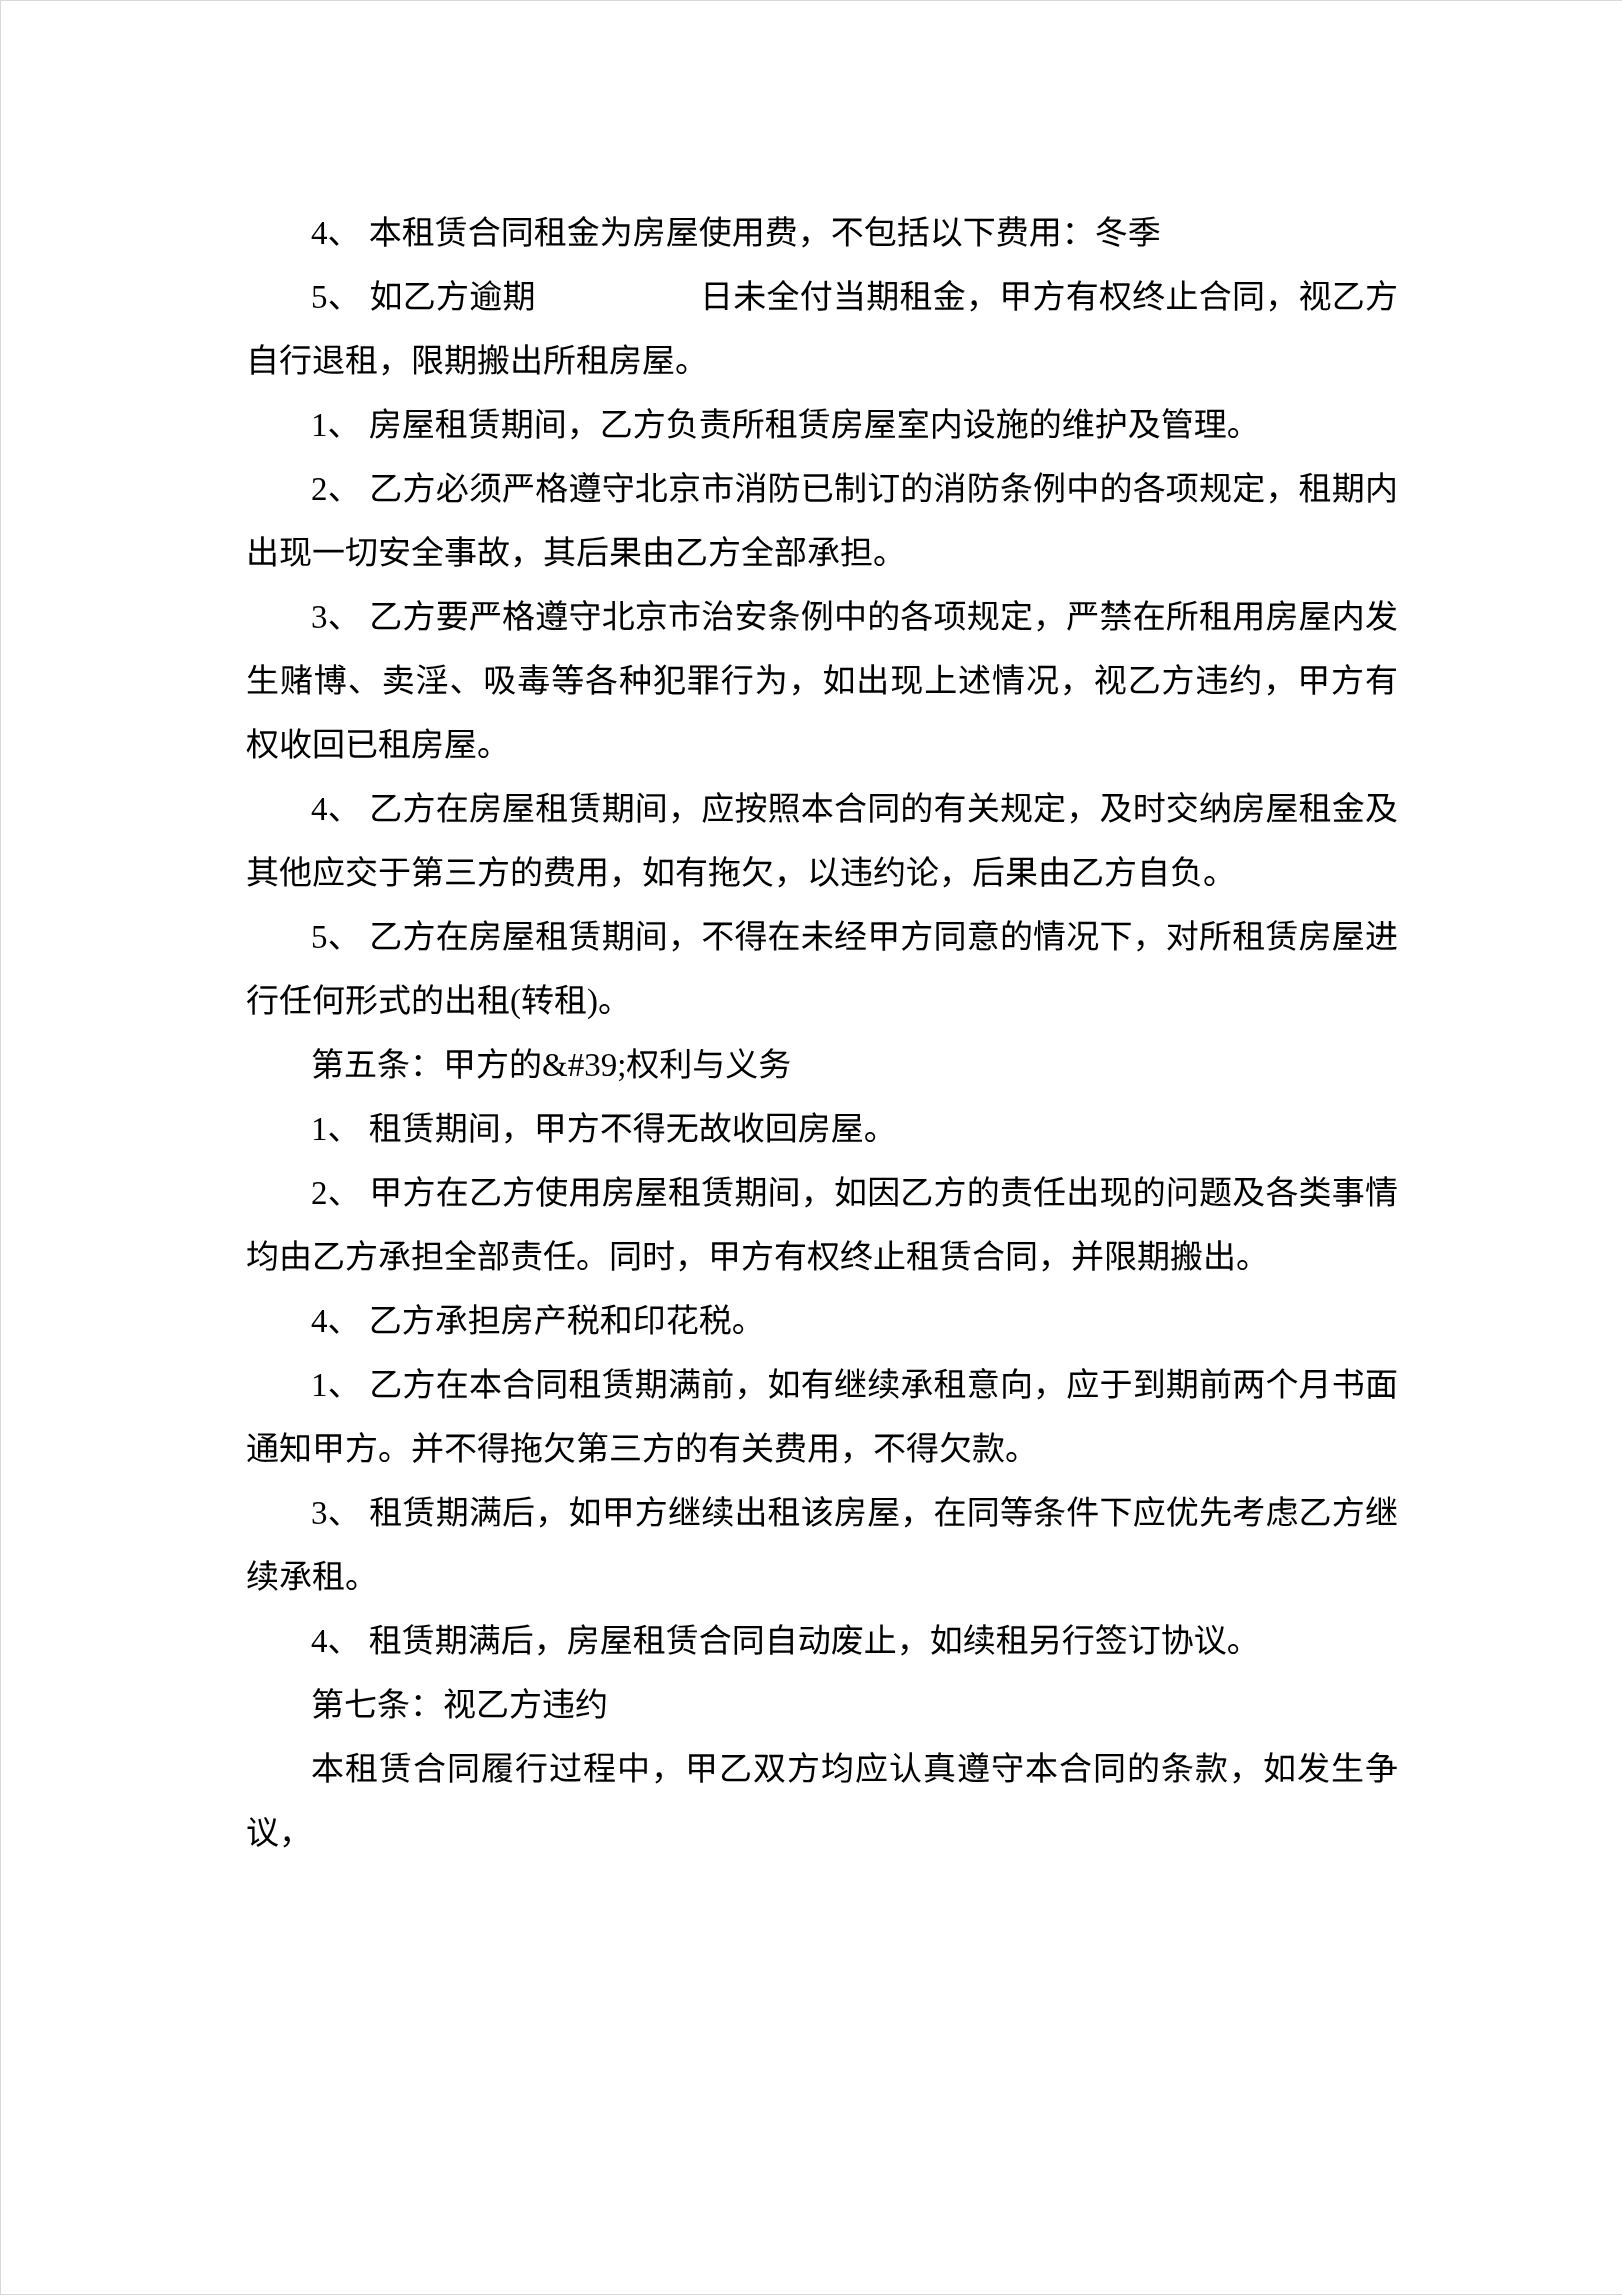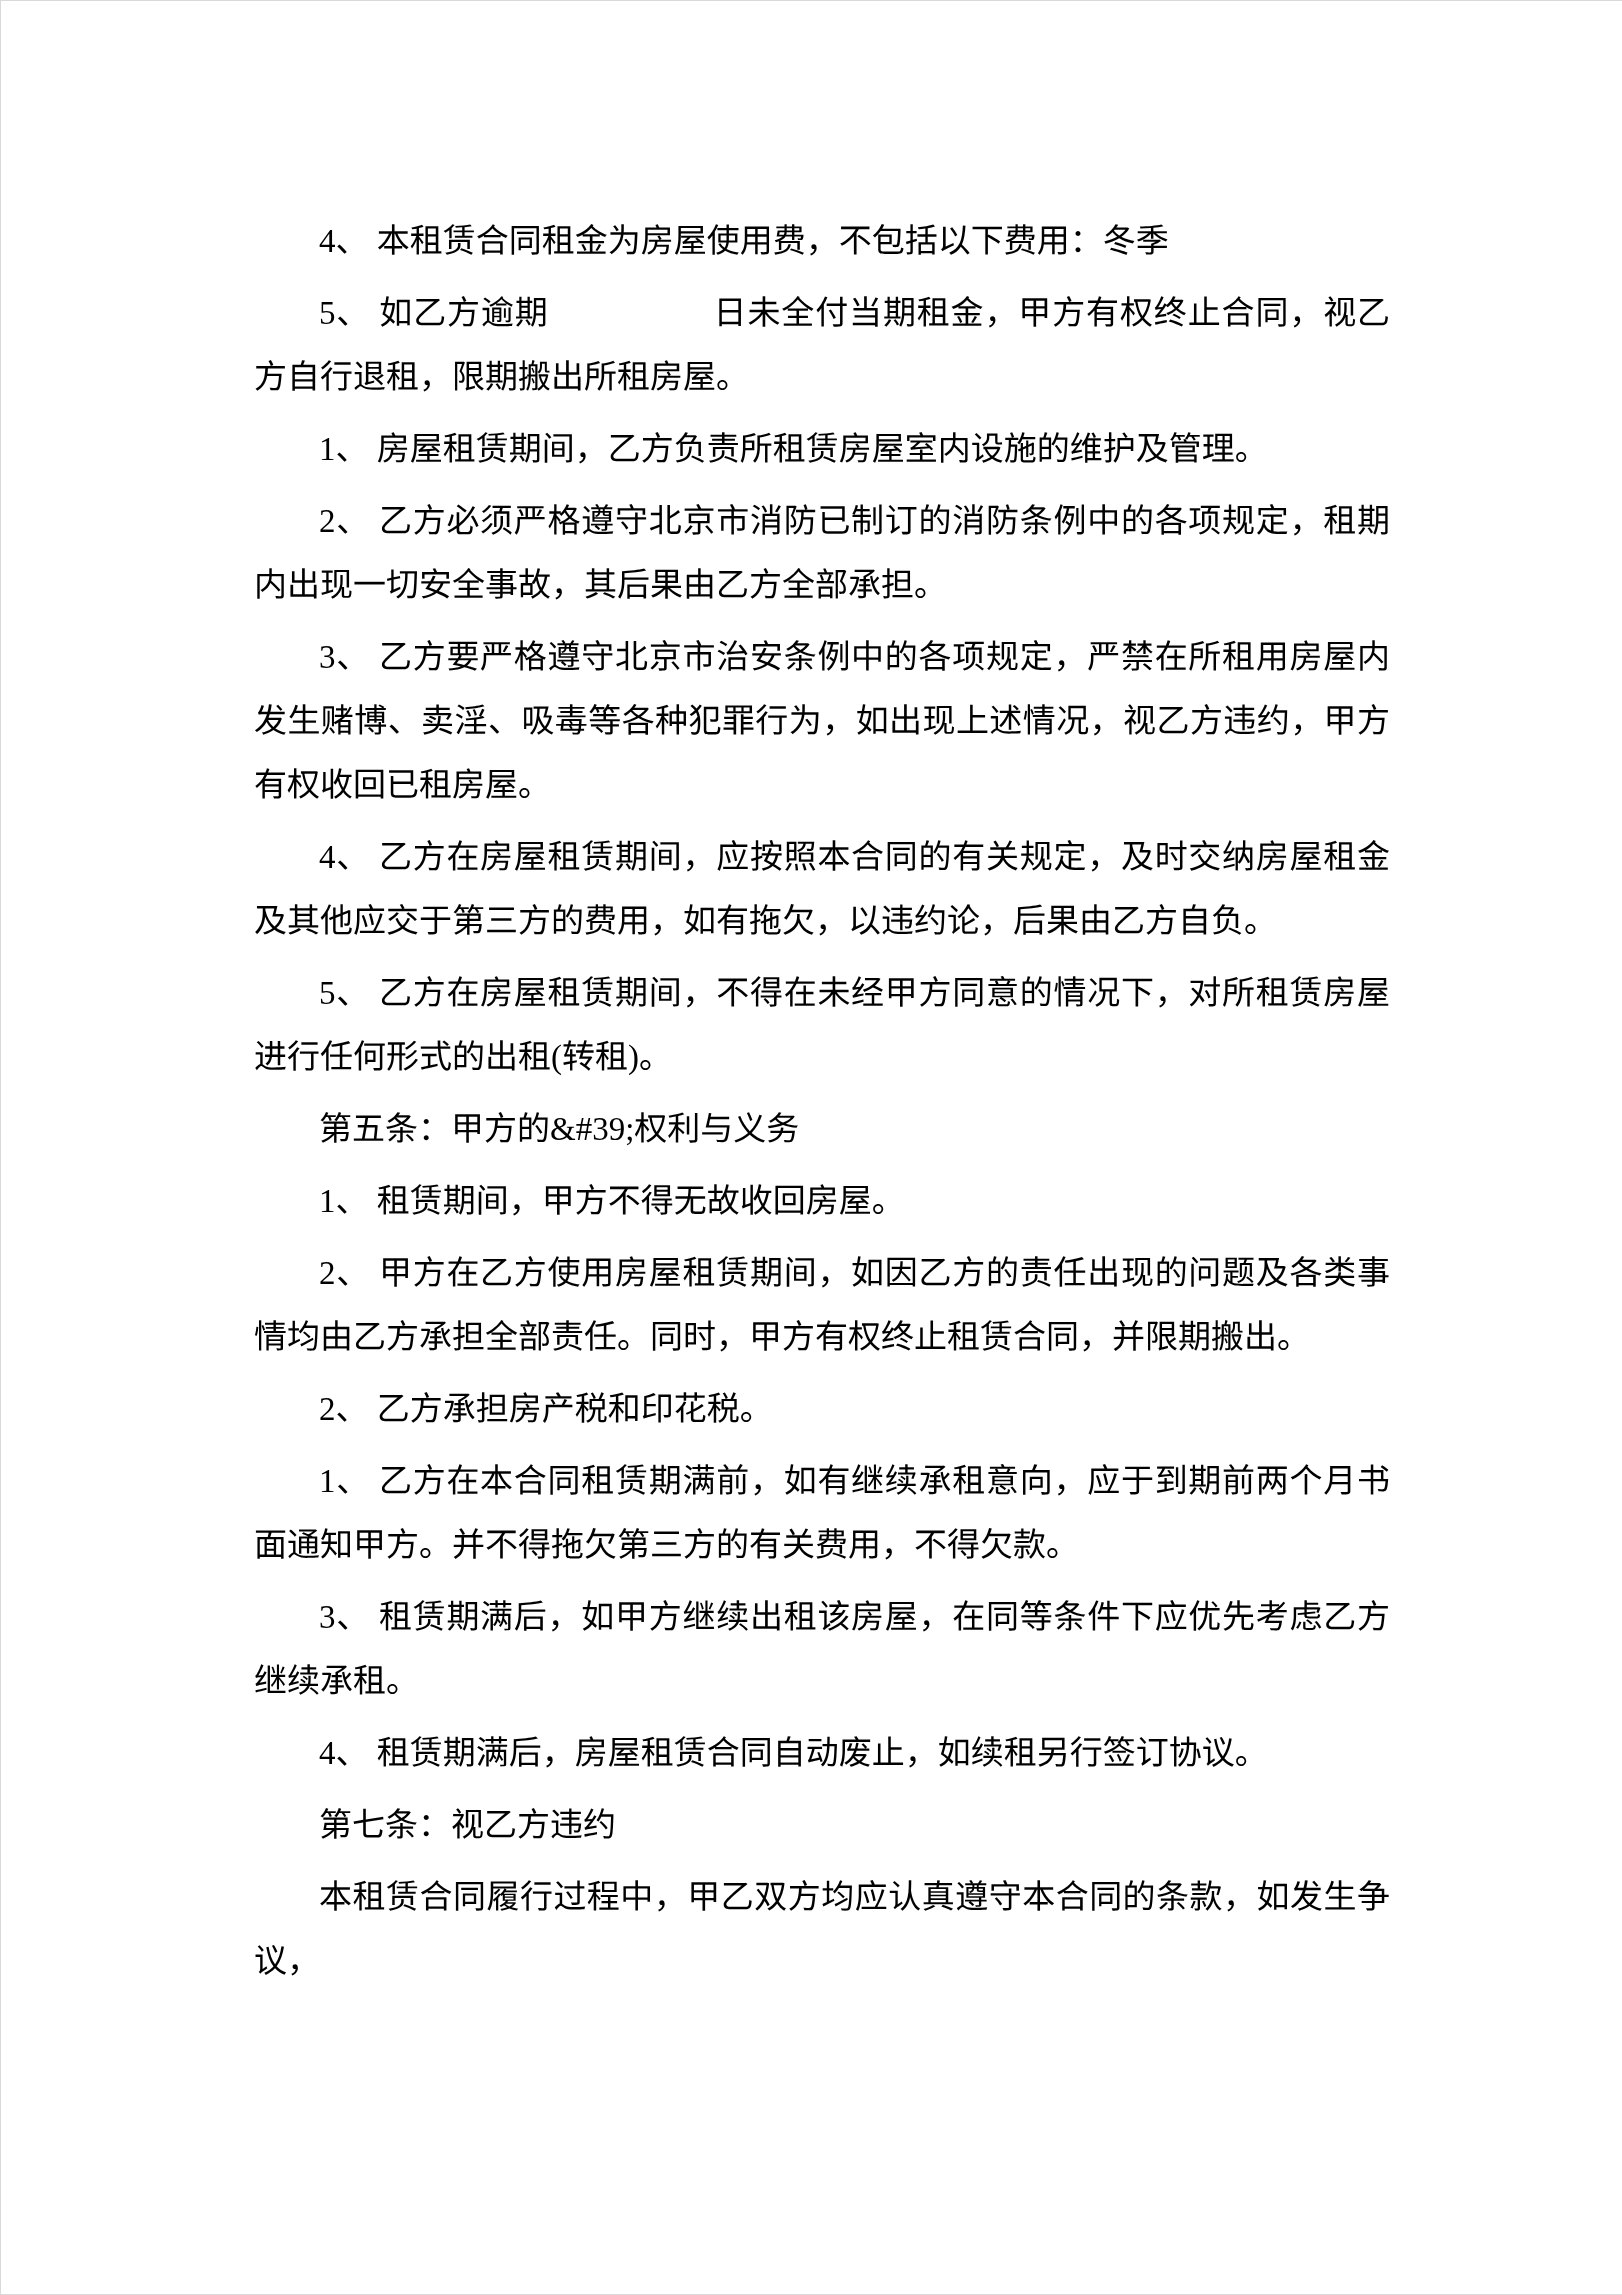--- a/index.html
+++ b/index.html
@@ -21,21 +21,21 @@
     position: absolute;
     left: 245px;
     top: 200px;
     width: 1152px;
     color: #000000;
     font-size: 33px;
     line-height: 64px;
     text-align: justify;
   }
   .doc p {
-    margin: 8px;
+    margin: 0;
     padding: 0;
     text-indent: 65px;
   }
   .blank {
     display: inline-block;
     width: 164px;
     height: 33px;
     overflow: hidden;
     white-space: nowrap;
     vertical-align: baseline;
@@ -61,21 +61,21 @@
     <p>4、 乙方在房屋租赁期间，应按照本合同的有关规定，及时交纳房屋租金及其他应交于第三方的费用，如有拖欠，以违约论，后果由乙方自负。</p>
 
     <p>5、 乙方在房屋租赁期间，不得在未经甲方同意的情况下，对所租赁房屋进行任何形式的出租(转租)。</p>
 
     <p>第五条：甲方的&amp;#39;权利与义务</p>
 
     <p>1、 租赁期间，甲方不得无故收回房屋。</p>
 
     <p>2、 甲方在乙方使用房屋租赁期间，如因乙方的责任出现的问题及各类事情均由乙方承担全部责任。同时，甲方有权终止租赁合同，并限期搬出。</p>
 
-    <p>2、 乙方承担房产税和印花税。</p>
+    <p>4、 乙方承担房产税和印花税。</p>
 
 
     <p>1、 乙方在本合同租赁期满前，如有继续承租意向，应于到期前两个月书面通知甲方。并不得拖欠第三方的有关费用，不得欠款。</p>
 
 
     <p>3、 租赁期满后，如甲方继续出租该房屋，在同等条件下应优先考虑乙方继续承租。</p>
 
     <p>4、 租赁期满后，房屋租赁合同自动废止，如续租另行签订协议。</p>
 
     <p>第七条：视乙方违约</p>

